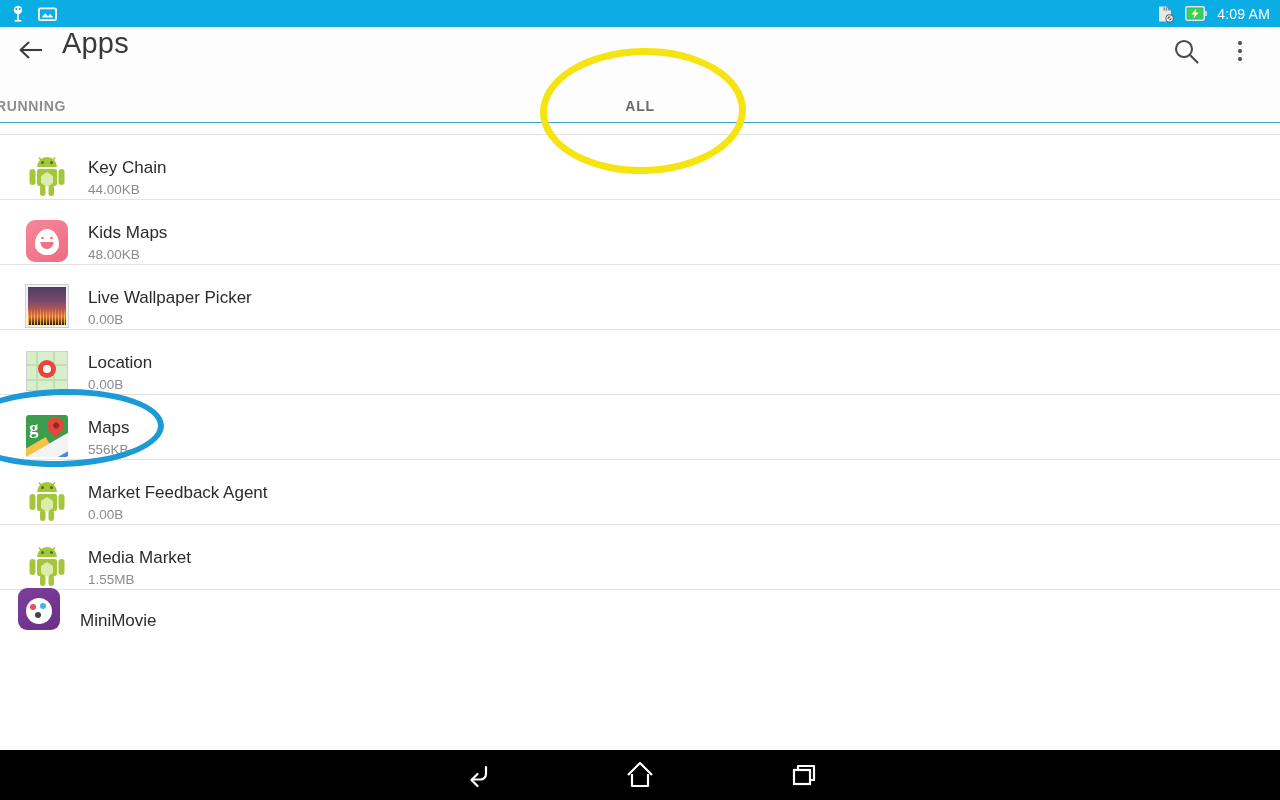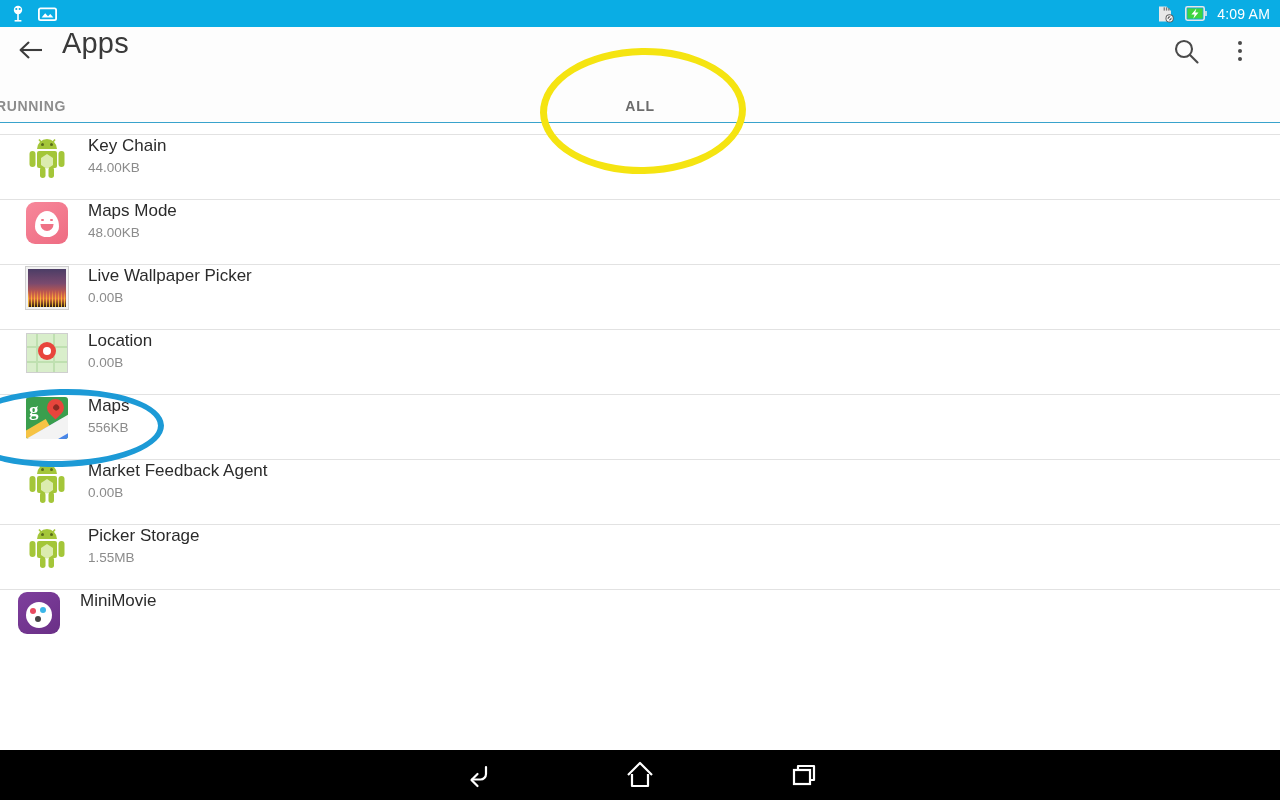--- a/index.html
+++ b/index.html
@@ -57,21 +57,21 @@
     position:absolute; top:122px; left:0; width:1280px; height:1px;
     background:#39a3cc; z-index:4;
   }
 
   
   .list{
     position:absolute; top:123px; left:0; width:1280px; height:627px;
     background:#ffffff; overflow:hidden; z-index:2;
   }
   .row{
-    position:relative; height:65px; display:flex; align-items:flex-start;
+    position:relative; height:65px; display:flex; align-items:flex-end;
     padding-left:24px; border-bottom:1px solid #e2e2e2; background:#fff;
   }
   .row.partial-top{
     height:12px; border-bottom:1px solid #e2e2e2; overflow:hidden;
     align-items:flex-end; padding-bottom:0;
   }
   .row.partial-bottom{ height:42px; border-bottom:none;padding-left:16px; }
   .row-icon{
     width:46px; height:46px; flex:0 0 46px; position:relative;
     display:flex; align-items:center; justify-content:center;
@@ -299,21 +299,21 @@
       <div class="row-icon">
         <div class="ic-sq kids">
           <div class="face">
             <div class="eye l"></div>
               <div class="eye r"></div>
             <div class="mouth"></div>
           </div>
         </div>
       </div>
       <div class="row-text">
-        <div class="app-name">Maps Mode</div>
+        <div class="app-name">Kids Maps</div>
         <div class="app-size">48.00KB</div>
       </div>
     </div>
 
     <div class="row">
       <div class="row-icon">
         <div class="lwp">
             <div class="sky"></div>
             <div class="grass"></div>
           </div>
@@ -387,21 +387,21 @@
           <line x1="28" y1="2.5" x2="25" y2="6" stroke="#a4c639" stroke-width="1.6"></line>
           <rect x="10" y="14" width="20" height="17" rx="2" fill="#a4c639"></rect>
           <rect x="2.5" y="14" width="6" height="16" rx="3" fill="#a4c639"></rect>
           <rect x="31.5" y="14" width="6" height="16" rx="3" fill="#a4c639"></rect>
           <rect x="13" y="30" width="5.5" height="11" rx="2.7" fill="#a4c639"></rect>
           <rect x="21.5" y="30" width="5.5" height="11" rx="2.7" fill="#a4c639"></rect>
           <path d="M20 17 l6 4 v7 l-6 4 l-6 -4 v-7 Z" fill="#e6f2c4" opacity="0.85"></path>
         </svg>
       </div>
       <div class="row-text">
-        <div class="app-name">Picker Storage</div>
+        <div class="app-name">Media Market</div>
         <div class="app-size">1.55MB</div>
       </div>
     </div>
 
 
     <div class="row partial-bottom">
       <div class="row-icon">
         <div class="ic-sq mini">
           <div class="disc">
             <div class="d d1"></div>

